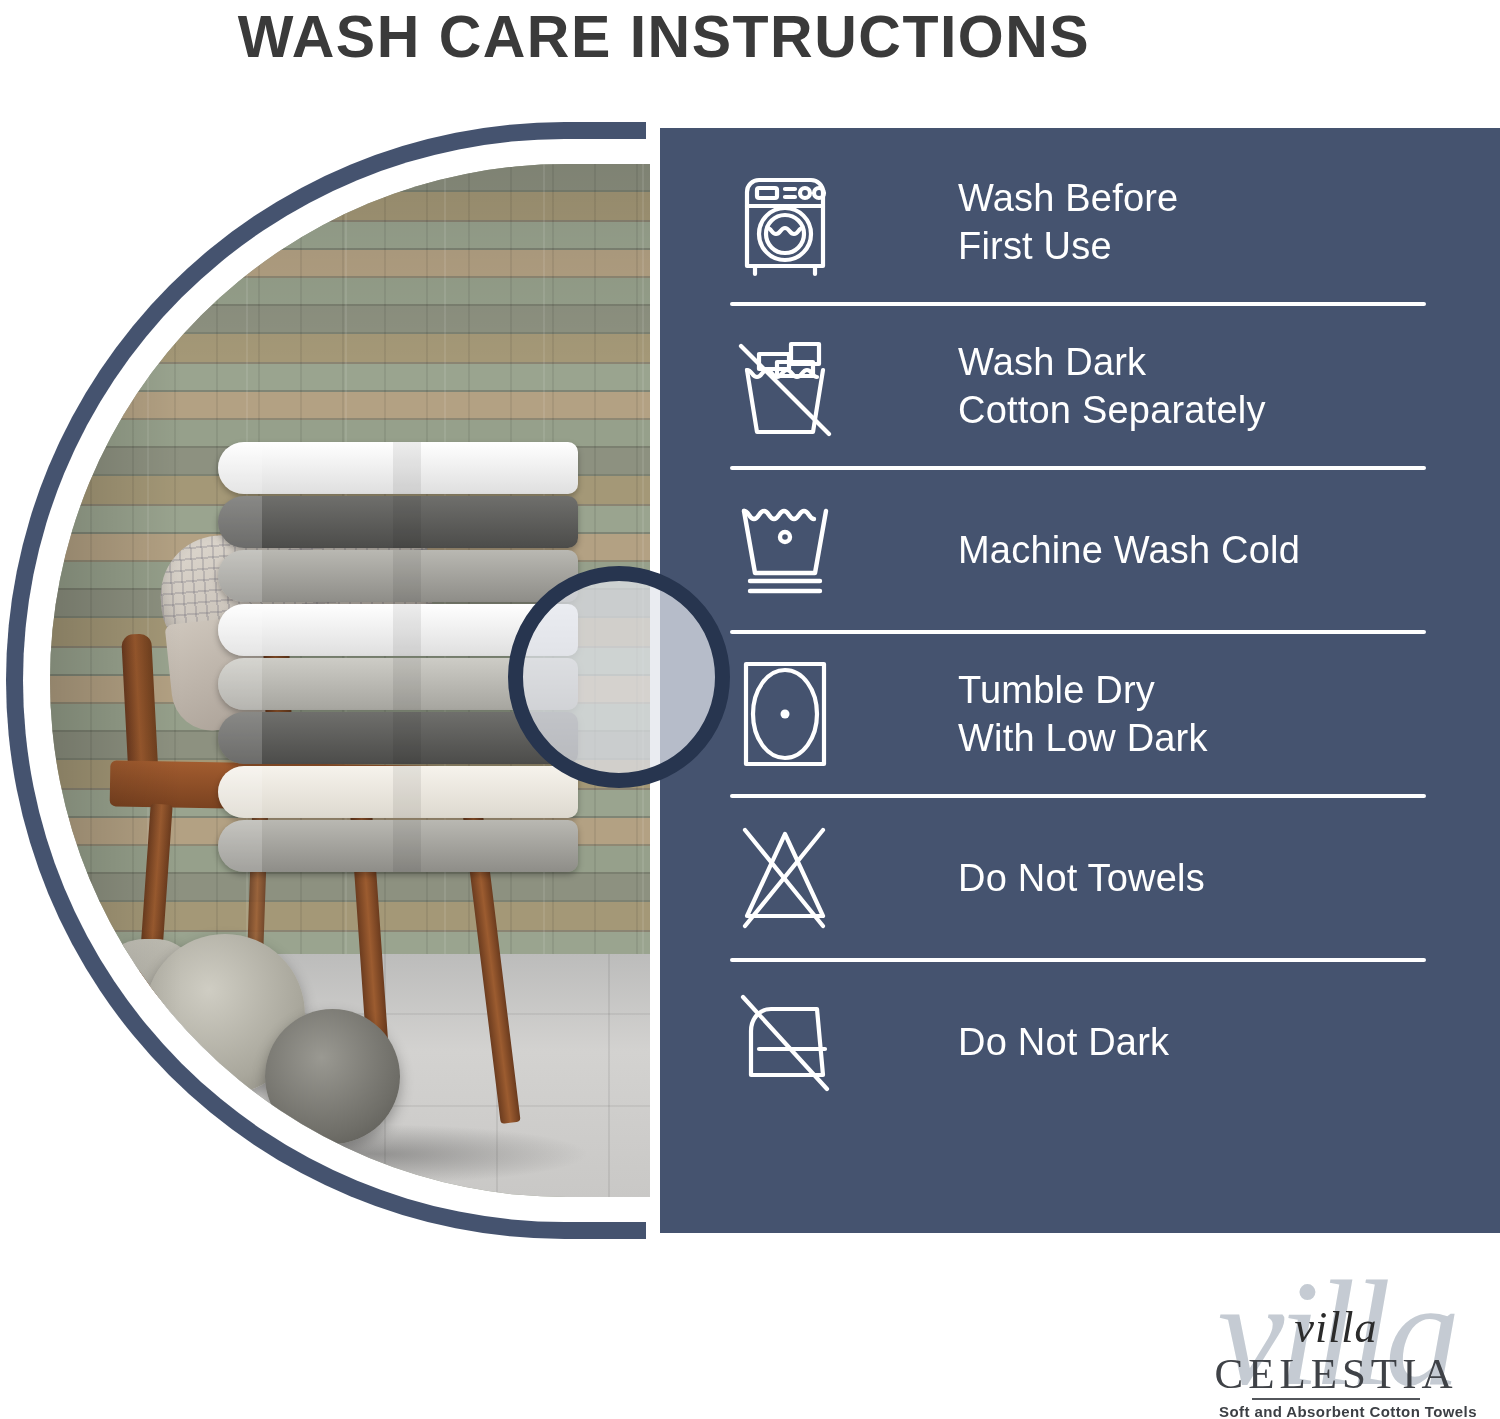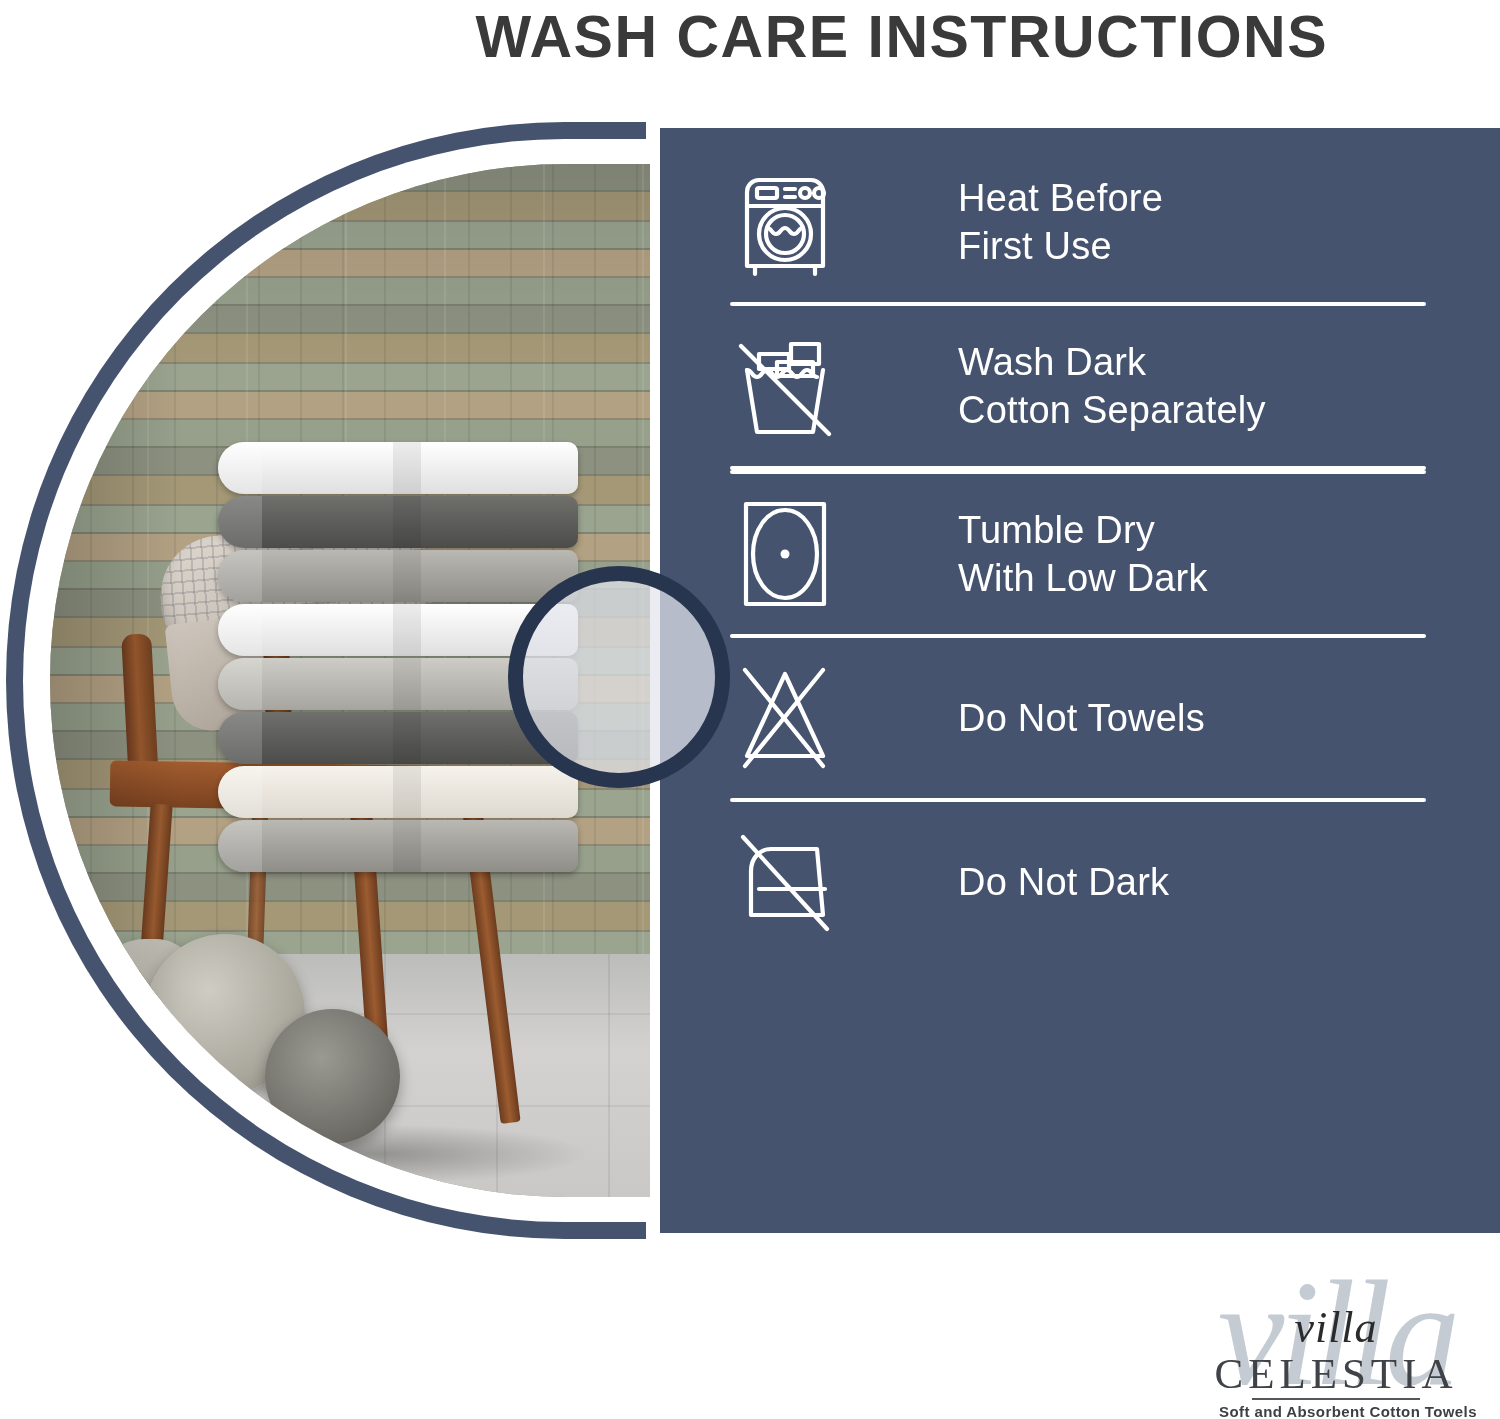--- a/index.html
+++ b/index.html
@@ -9,21 +9,21 @@
     font-family:"Liberation Sans", sans-serif;
     overflow:hidden;
     position:relative;
   }
   .stage{position:absolute;inset:0;width:1500px;height:1419px;background:#fff;overflow:hidden;}
 
   
   .title{
     position:absolute;
     top:0px;left:0;width:1328px;
-    text-align:right;
+    text-align:center;
     font-size:59px;
     font-weight:bold;
     letter-spacing:1.5px;
     color:#3a3a3a;
     line-height:74px;
     white-space:nowrap;
     font-family:"Liberation Sans", sans-serif;
   }
 
   
@@ -329,41 +329,52 @@
           <rect x="20" y="22" width="20" height="10" rx="2"></rect>
           <path d="M48 23h10M48 31h10"></path>
           <circle cx="68" cy="27" r="5"></circle>
           <circle cx="82" cy="27" r="5"></circle>
           <circle cx="48" cy="68" r="26"></circle>
           <circle cx="48" cy="68" r="19"></circle>
           <path d="M30.5 62c4 0 4 6 8.5 6s4.5-6 9-6 4.5 6 9 6 4.5-6 8.5-6"></path>
           <path d="M18 100v8M78 100v8"></path>
         </svg>
       </div>
-      <div class="label">Heat Before
+      <div class="label">Wash Before
 First Use</div>
     </div>
     <div class="divider"></div>
 
     <div class="row">
       <div class="icon">
         <svg width="104" height="108" viewBox="0 0 104 108" fill="none" stroke="#ffffff" stroke-width="4.2" stroke-linecap="round" stroke-linejoin="round">
           <path d="M14 38c5 0 5 7 10 7s5-7 10-7 5 7 10 7 5-7 10-7 5 7 10 7 5-7 10-7 5 7 10 7"></path>
           <path d="M14 38l10 62h56l10-62"></path>
           <rect x="26" y="22" width="30" height="15"></rect>
           <rect x="58" y="12" width="28" height="20"></rect>
           <rect x="44" y="30" width="36" height="14"></rect>
           <path d="M8 14l88 88"></path>
         </svg>
       </div>
       <div class="label">Wash Dark
 Cotton Separately</div>
     </div>
     <div class="divider"></div>
 
+    <div class="row">
+      <div class="icon">
+        <svg width="102" height="106" viewBox="0 0 102 106" fill="none" stroke="#ffffff" stroke-width="4.4" stroke-linecap="round" stroke-linejoin="round">
+          <path d="M10 14c5 0 5 8 10 8s5-8 10-8 5 8 10 8 5-8 10-8 5 8 10 8 5-8 10-8 5 8 10 8"></path>
+          <path d="M10 14l11 62h60l11-62"></path>
+          <circle cx="51" cy="40" r="5"></circle>
+          <path d="M16 84h70M16 94h70"></path>
+        </svg>
+      </div>
+      <div class="label">Machine Wash Cold</div>
+    </div>
     <div class="divider"></div>
 
     <div class="row">
       <div class="icon">
         <svg width="94" height="112" viewBox="0 0 94 112" fill="none" stroke="#ffffff" stroke-width="4.2" stroke-linecap="round" stroke-linejoin="round">
           <rect x="8" y="6" width="78" height="100"></rect>
           <ellipse cx="47" cy="56" rx="32" ry="44"></ellipse>
           <circle cx="47" cy="56" r="4.5" fill="#ffffff" stroke="none"></circle>
         </svg>
       </div>

